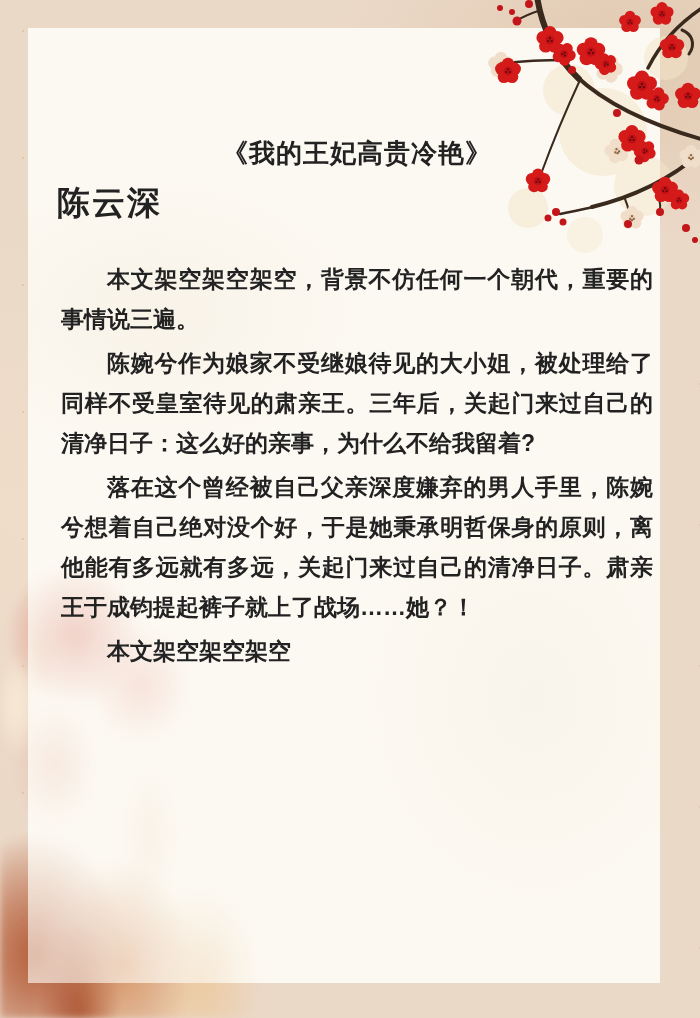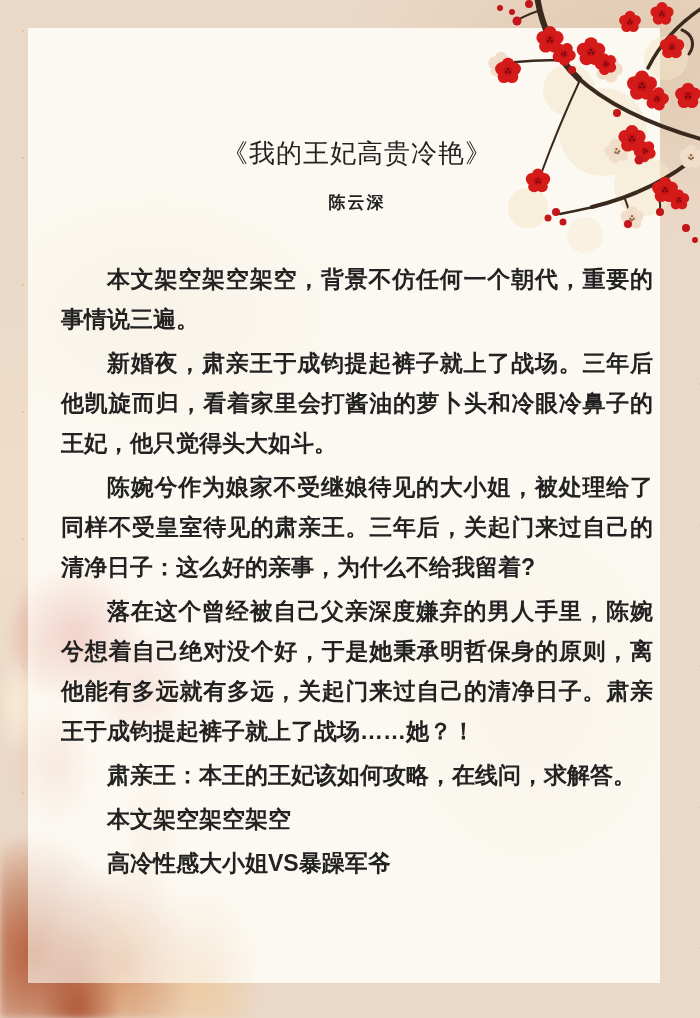--- a/index.html
+++ b/index.html
@@ -38,24 +38,24 @@
       radial-gradient(55px 110px at 80px 470px, rgba(160,70,40,.9), rgba(160,70,40,0) 75%);
     filter:blur(3px);
     pointer-events:none;
   }
   .wm-strong{z-index:1;}
   .wm-weak{z-index:3;opacity:.42;filter:blur(4px);}
   .content{
     position:absolute;left:57px;top:131px;width:600px;z-index:4;color:#222;
   }
   .book-title{
-    margin:0;font-size:26px;line-height:44px;font-weight:400;text-align:center;letter-spacing:1px;
+    margin:0;font-size:26px;line-height:44px;font-weight:700;text-align:center;letter-spacing:1px;
   }
   .book-author{
-    margin:6px 0 0;font-size:17px;line-height:44px;font-weight:700;text-align:center;letter-spacing:2px;
+    margin:6px 0 0;font-size:33px;line-height:44px;font-weight:700;text-align:left;letter-spacing:2px;
   }
   .synopsis{margin-top:34px;}
   .synopsis p{
     margin:4px;text-indent:2em;font-size:23px;line-height:40px;font-weight:600;
     text-align:justify;word-break:break-all;
   }
   .guide-label{font-weight:800;}
   .blossom{position:absolute;left:420px;top:0;width:280px;height:260px;z-index:5;pointer-events:none;}
 </style>
 </head>
@@ -67,26 +67,23 @@
 
   <div class="card"></div>
 
   <div class="wm wm-weak"></div>
 
   <div class="content">
     <h1 class="book-title">《我的王妃高贵冷艳》</h1>
     <div class="book-author">陈云深</div>
     <div class="synopsis">
       <p>本文架空架空架空，背景不仿任何一个朝代，重要的事情说三遍。</p>
-      <p>新婚夜，肃亲王于成钧提起裤子就上了战场。三年后他凯旋而归，看着家里会打酱油的萝卜头和冷眼冷鼻子的王妃，他只觉得头大如斗。</p>
       <p>陈婉兮作为娘家不受继娘待见的大小姐，被处理给了同样不受皇室待见的肃亲王。三年后，关起门来过自己的清净日子：这么好的亲事，为什么不给我留着?</p>
       <p>落在这个曾经被自己父亲深度嫌弃的男人手里，陈婉兮想着自己绝对没个好，于是她秉承明哲保身的原则，离他能有多远就有多远，关起门来过自己的清净日子。肃亲王于成钧提起裤子就上了战场……她？！</p>
-      <p>肃亲王：本王的王妃该如何攻略，在线问，求解答。</p>
       <p>本文架空架空架空</p>
-      <p>高冷性感大小姐VS暴躁军爷</p>
     </div>
   </div>
 
   <svg class="blossom" viewBox="0 0 280 260" xmlns="http://www.w3.org/2000/svg">
     <defs>
       <g id="bl" fill="#d51a1a">
         <circle cx="0" cy="-7.4" r="6.6"></circle>
           <circle cx="7" cy="-2.3" r="6.6"></circle>
         <circle cx="4.3" cy="6" r="6.6"></circle>
           <circle cx="-4.3" cy="6" r="6.6"></circle>

